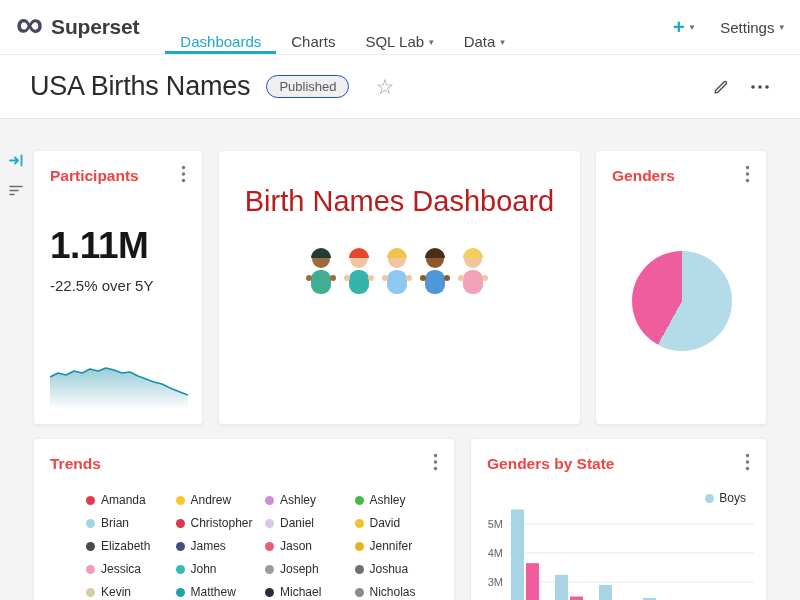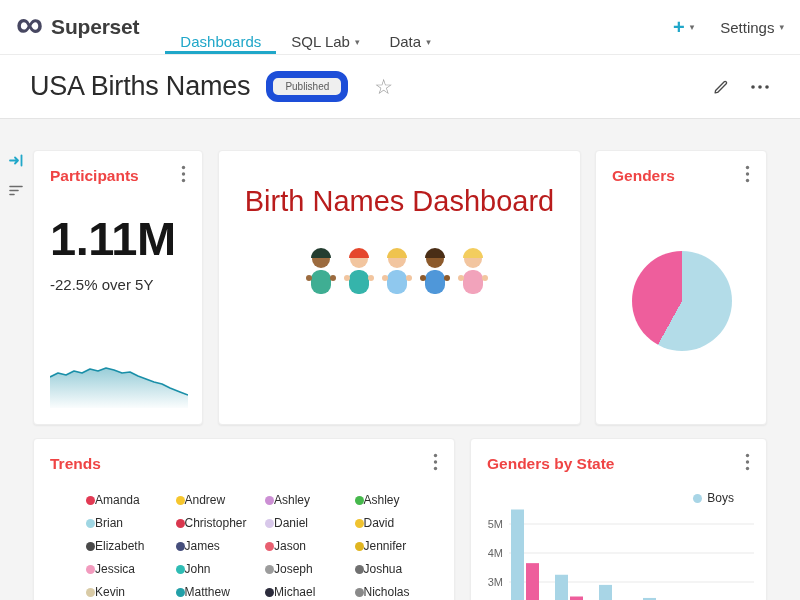--- a/index.html
+++ b/index.html
@@ -19,71 +19,74 @@
   .caret{font-size:9px;color:#6b6b6b;margin-left:5px;}
   .nav-right{margin-left:auto;display:flex;align-items:center;gap:26px;}
   .plus-btn{display:flex;align-items:center;cursor:pointer;}
   .plus{color:#20A7C9;font-size:20px;font-weight:700;}
   .settings{display:flex;align-items:center;font-size:15px;color:#424242;cursor:pointer;}
 
   
   .dash-header{position:absolute;top:55px;left:0;width:800px;height:64px;background:#fff;
     border-bottom:1px solid #e4e4e4;display:flex;align-items:center;padding:0 30px;z-index:4;}
   .dash-title{font-size:27px;font-weight:500;color:#2b2b2b;margin:0;letter-spacing:-0.2px;}
-  .badge{margin-left:16px;background:#efefef;border:7px solid #1d4ed8;color:#5a5a5a;
-    font-size:10px;padding:3px 12px;border-radius:12px;cursor:pointer;}
+  .badge{margin-left:16px;background:#efefef;border:1px solid #1d4ed8;color:#5a5a5a;
+    font-size:13px;padding:3px 12px;border-radius:12px;cursor:pointer;}
   .star{margin-left:26px;font-size:21px;color:#9a9a9a;cursor:pointer;}
   .header-actions{margin-left:auto;display:flex;align-items:center;gap:20px;}
   .icon-btn{cursor:pointer;display:flex;align-items:center;}
 
   
   .rail-expand{position:absolute;left:8px;top:152px;cursor:pointer;}
   .rail-filter{position:absolute;left:8px;top:182px;cursor:pointer;}
 
   
   .card{position:absolute;background:#fff;border-radius:4px;border:1px solid #ededed;
     box-shadow:0 1px 2px rgba(0,0,0,0.06);}
   .card-head{display:flex;justify-content:space-between;align-items:center;padding:14px 10px 0 16px;}
   .card-title{font-size:15.5px;font-weight:600;color:#ef4444;}
   .kebab{cursor:pointer;padding:0 6px;}
 
   #card-participants{left:33px;top:150px;width:170px;height:275px;}
-  .big-number{padding-left:16px;margin-top:24px;font-size:47px;font-weight:600;color:#161616;letter-spacing:-0.5px;}
+  .big-number{padding-left:16px;margin-top:38px;font-size:37px;font-weight:600;color:#161616;letter-spacing:-0.5px;}
   .delta-text{padding-left:16px;margin-top:10px;font-size:15px;color:#303030;}
   .sparkline{position:absolute;left:16px;bottom:16px;}
 
   #card-markdown{left:218px;top:150px;width:363px;height:275px;}
   .md-heading{text-align:center;margin:34px 10px 18px;font-size:29px;font-weight:500;color:#b91c1c;}
   .kids{display:block;margin:22px auto 0;}
 
   #card-genders{left:595px;top:150px;width:172px;height:275px;}
   #pie{position:absolute;left:36px;top:100px;width:100px;height:100px;border-radius:50%;cursor:pointer;}
 
   #card-trends{left:33px;top:438px;width:422px;height:310px;}
   .legend-grid{display:grid;grid-template-columns:repeat(4,1fr);row-gap:9px;column-gap:4px;
     margin:18px 14px 0 52px;}
-  .legend-item{display:flex;align-items:center;font-size:12px;color:#2d2d2d;cursor:pointer;white-space:nowrap;}
+  .legend-item{display:flex;align-items:center;gap:6px;font-size:12px;color:#2d2d2d;cursor:pointer;white-space:nowrap;}
   .dot{width:9px;height:9px;border-radius:50%;flex:0 0 auto;}
 
   #card-bystate{left:470px;top:438px;width:297px;height:310px;overflow:hidden;}
-  .bs-legend{position:absolute;top:52px;right:32px;display:flex;align-items:center;gap:5px;
+  .bs-legend{position:absolute;top:52px;right:20px;display:flex;align-items:center;gap:5px;
     font-size:12px;color:#2d2d2d;cursor:pointer;}
   #state-chart{position:absolute;left:0;top:60px;}
 </style>
 </head>
 <body>
 
 <div class="navbar">
   <div class="brand">
     <span class="logo">∞</span>
     <span class="brand-text">Superset</span>
   </div>
   <nav class="nav-items">
     <div class="nav-item active">
       <span>Dashboards</span>
+    </div>
+    <div class="nav-item">
+      <span>Charts</span>
     </div>
     <div class="nav-item">
       <span>SQL Lab</span>
       <span class="caret">▾</span>
     </div>
     <div class="nav-item">
       <span>Data</span>
       <span class="caret">▾</span>
     </div>
   </nav>

